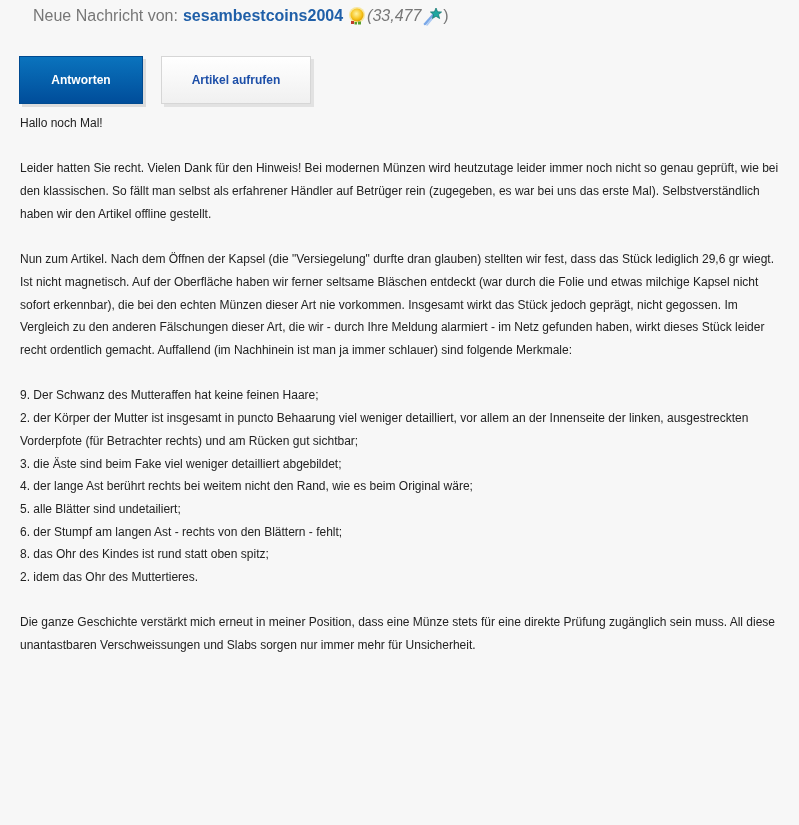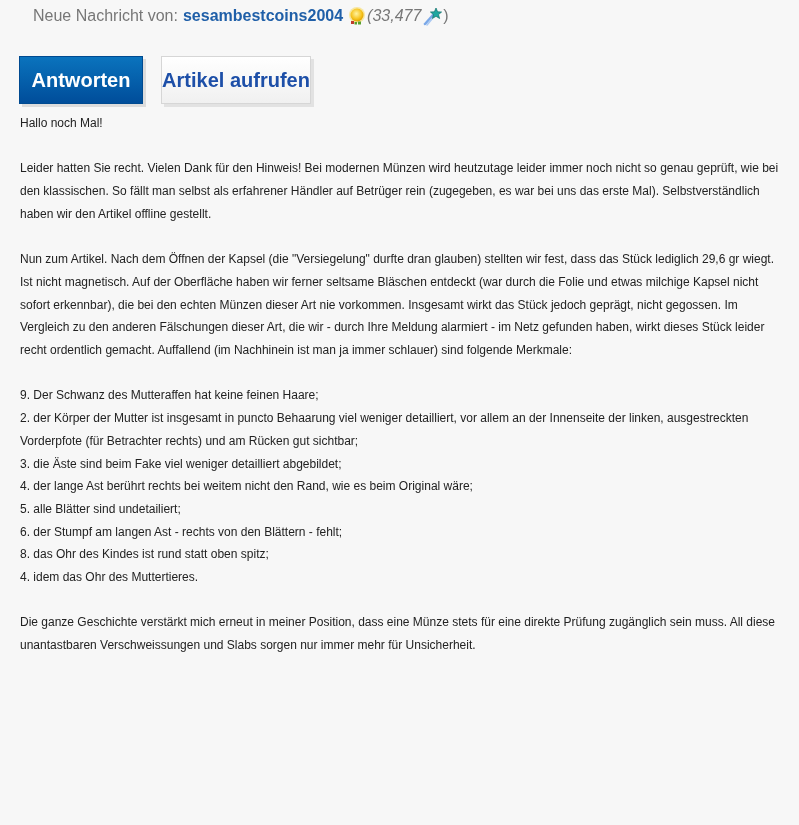--- a/index.html
+++ b/index.html
@@ -43,21 +43,21 @@
       display: inline-block;
       width: 20px;
       height: 20px;
       margin-left: 2px;
     }
     .btn {
       position: absolute;
       top: 56px;
       height: 48px;
       box-sizing: border-box;
-      font-size: 20px;
+      font-size: 12px;
       font-weight: bold;
       display: flex;
       align-items: center;
       justify-content: center;
       cursor: pointer;
     }
     .btn-reply {
       left: 19px;
       width: 124px;
       background: linear-gradient(#0a73bd, #004d9a);
@@ -130,16 +130,16 @@
   <p>Leider hatten Sie recht. Vielen Dank für den Hinweis! Bei modernen Münzen wird heutzutage leider immer noch nicht so genau geprüft, wie bei den klassischen. So fällt man selbst als erfahrener Händler auf Betrüger rein (zugegeben, es war bei uns das erste Mal). Selbstverständlich haben wir den Artikel offline gestellt.</p>
   <p>Nun zum Artikel. Nach dem Öffnen der Kapsel (die "Versiegelung" durfte dran glauben) stellten wir fest, dass das Stück lediglich 29,6 gr wiegt. Ist nicht magnetisch. Auf der Oberfläche haben wir ferner seltsame Bläschen entdeckt (war durch die Folie und etwas milchige Kapsel nicht sofort erkennbar), die bei den echten Münzen dieser Art nie vorkommen. Insgesamt wirkt das Stück jedoch geprägt, nicht gegossen. Im Vergleich zu den anderen Fälschungen dieser Art, die wir - durch Ihre Meldung alarmiert - im Netz gefunden haben, wirkt dieses Stück leider recht ordentlich gemacht. Auffallend (im Nachhinein ist man ja immer schlauer) sind folgende Merkmale:</p>
   <p>
     <span class="list-line">9. Der Schwanz des Mutteraffen hat keine feinen Haare;</span>
     <span class="list-line">2. der Körper der Mutter ist insgesamt in puncto Behaarung viel weniger detailliert, vor allem an der Innenseite der linken, ausgestreckten Vorderpfote (für Betrachter rechts) und am Rücken gut sichtbar;</span>
     <span class="list-line">3. die Äste sind beim Fake viel weniger detailliert abgebildet;</span>
     <span class="list-line">4. der lange Ast berührt rechts bei weitem nicht den Rand, wie es beim Original wäre;</span>
     <span class="list-line">5. alle Blätter sind undetailiert;</span>
     <span class="list-line">6. der Stumpf am langen Ast - rechts von den Blättern - fehlt;</span>
     <span class="list-line">8. das Ohr des Kindes ist rund statt oben spitz;</span>
-    <span class="list-line">4. idem das Ohr des Muttertieres.</span>
+    <span class="list-line">2. idem das Ohr des Muttertieres.</span>
   </p>
   <p>Die ganze Geschichte verstärkt mich erneut in meiner Position, dass eine Münze stets für eine direkte Prüfung zugänglich sein muss. All diese unantastbaren Verschweissungen und Slabs sorgen nur immer mehr für Unsicherheit.</p>
 </div>
 
 </body></html>

